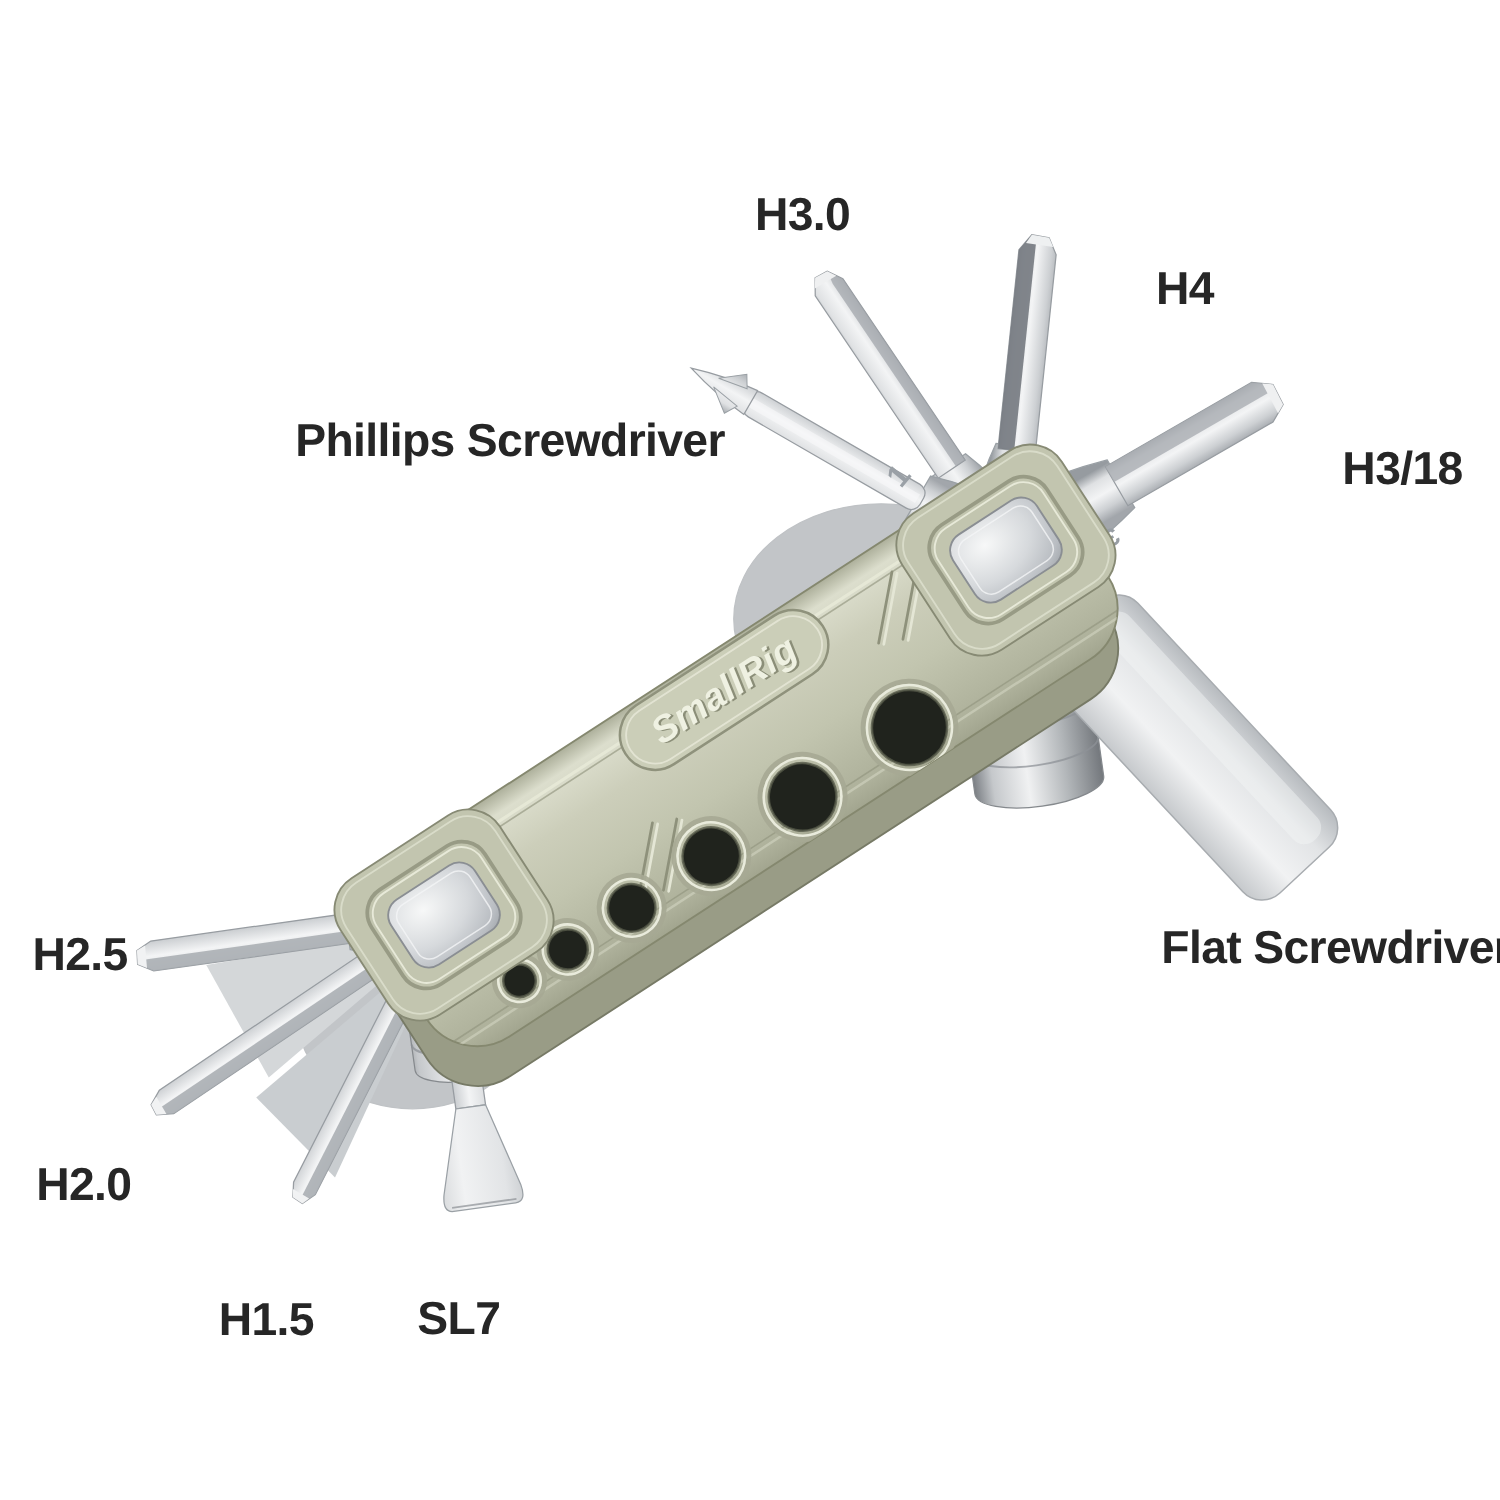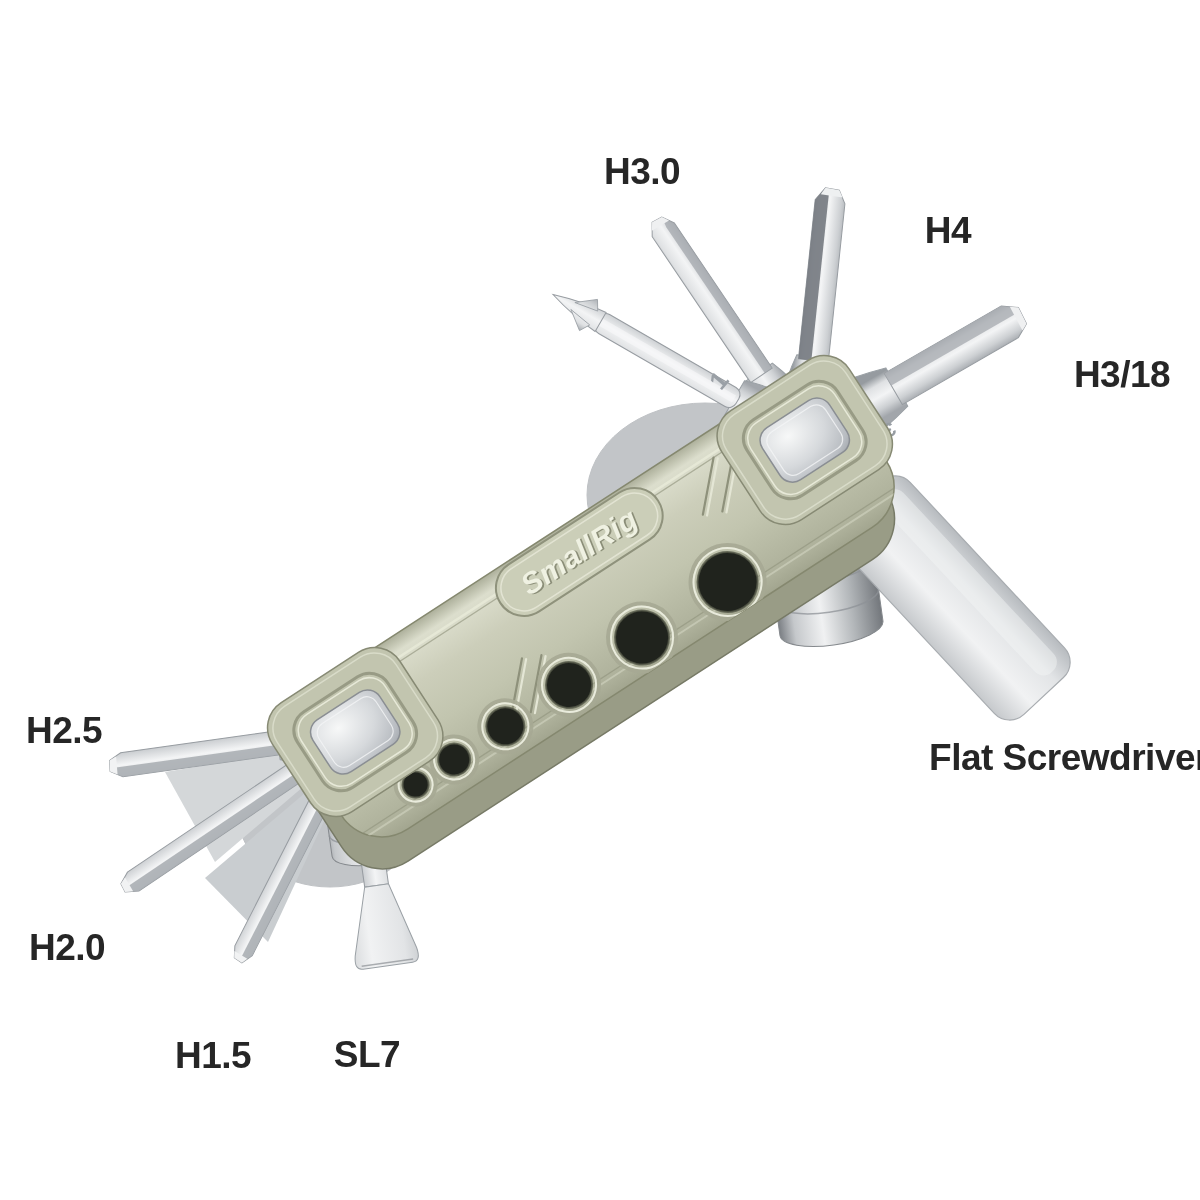--- a/index.html
+++ b/index.html
@@ -6,21 +6,21 @@
   .canvas{position:relative;width:1200px;height:1200px;background:#ffffff;overflow:hidden;
           font-family:"Liberation Sans",sans-serif;}
   .canvas svg{position:absolute;left:0;top:0;}
   .callout{position:absolute;transform:translate(-50%,-50%);font-size:37px;font-weight:700;
            letter-spacing:-0.5px;color:#262626;white-space:nowrap;}
   .lab-phillips{left:408px;top:353px;}
   .lab-h30{left:642px;top:172px;}
   .lab-h4{left:920px;top:231px;margin-left:28px;}
   .lab-h316{left:1122px;top:375px;}
   .lab-flat{left:1069px;top:758px;}
-  .lab-h25{left:64px;top:731px;}
+  .lab-h25{left:64px;top:764px;}
   .lab-h20{left:67px;top:948px;}
   .lab-h15{left:213px;top:1056px;}
   .lab-sl7{left:367px;top:1055px;}
   .brand-text{font-family:"Liberation Sans",sans-serif;font-weight:bold;font-style:italic;
               font-size:30px;letter-spacing:0.5px;}
   .etch-text{font-family:"Liberation Sans",sans-serif;font-weight:bold;}
 </style>
 </head>
 <body>
 
@@ -248,20 +248,21 @@
       <rect x="-76" y="-65" width="152" height="130" rx="30" fill="#c2c5af" stroke="#878a74" stroke-width="1.5"></rect>
       <rect x="-71" y="-60" width="142" height="120" rx="26" fill="none" stroke="#dfe1d0" stroke-width="1.5" opacity="0.8"></rect>
       <rect x="-54" y="-45" width="108" height="90" rx="22" fill="none" stroke="#989b85" stroke-width="3"></rect>
       <rect x="-50" y="-41" width="100" height="82" rx="19" fill="none" stroke="#e7e9d8" stroke-width="1.5"></rect>
       <rect x="-40" y="-31" width="80" height="62" rx="15" fill="url(#gButton)" stroke="#8a8e93" stroke-width="1.5"></rect>
       <rect x="-34" y="-25" width="68" height="50" rx="11" fill="none" stroke="#f4f5f6" stroke-width="1.2" opacity="0.8"></rect>
     </g>
   </g>
 </svg>
 
+  <div class="callout lab-phillips">Phillips Screwdriver</div>
   <div class="callout lab-h30">H3.0</div>
   <div class="callout lab-h4">H4</div>
   <div class="callout lab-h316">H3/18</div>
   <div class="callout lab-flat">Flat Screwdriver</div>
   <div class="callout lab-h25">H2.5</div>
   <div class="callout lab-h20">H2.0</div>
   <div class="callout lab-h15">H1.5</div>
   <div class="callout lab-sl7">SL7</div>
 
 </div>

